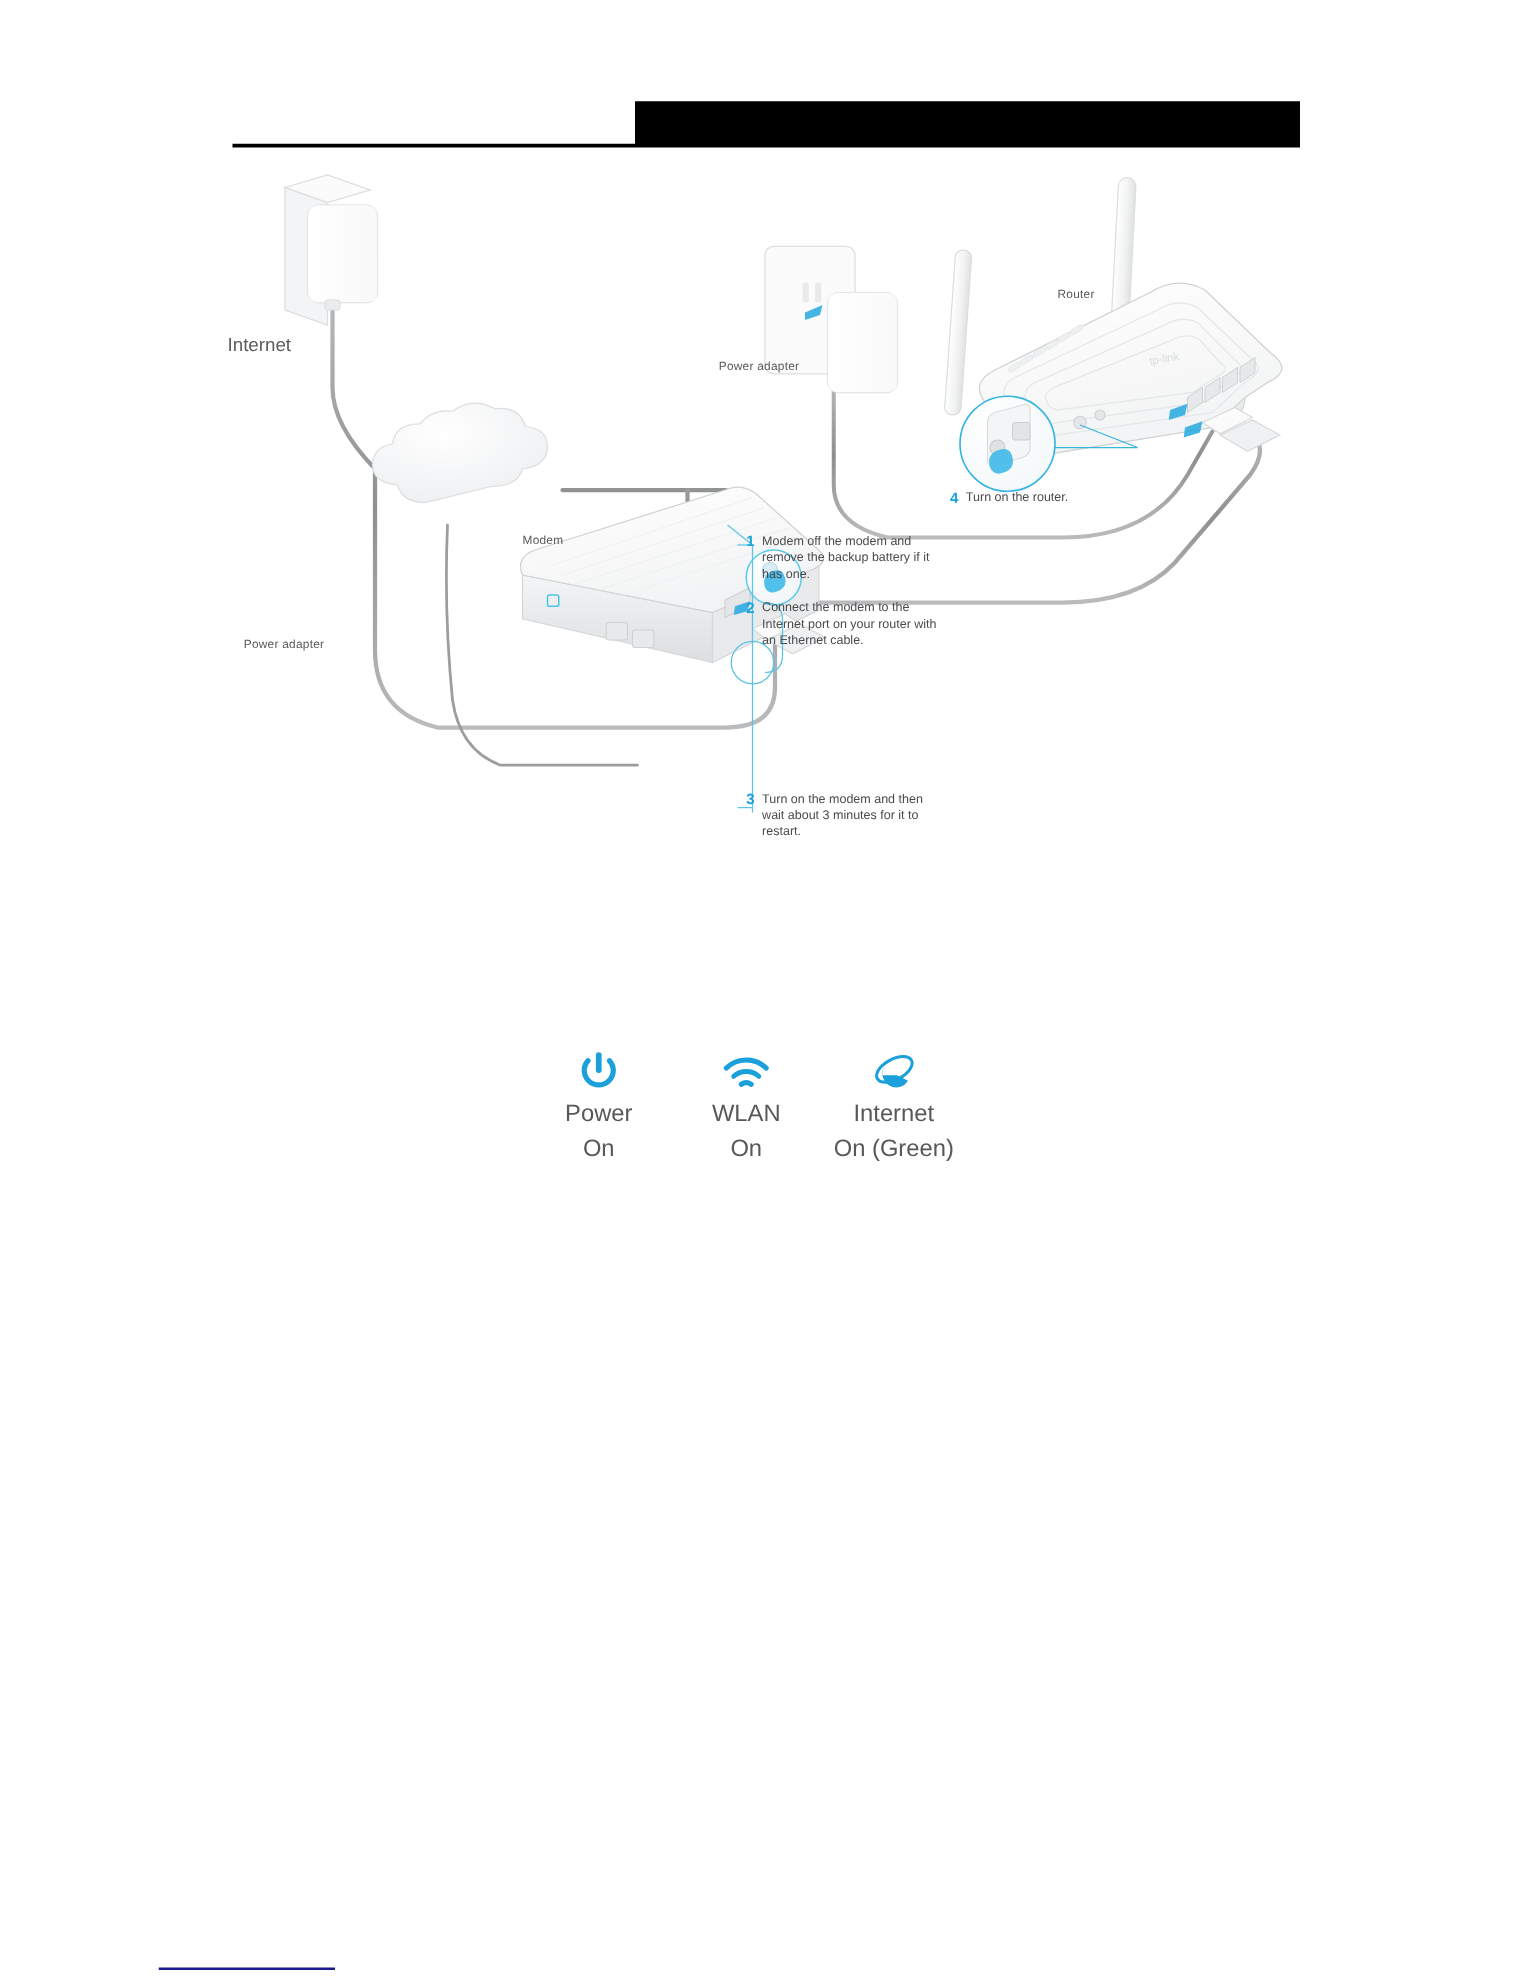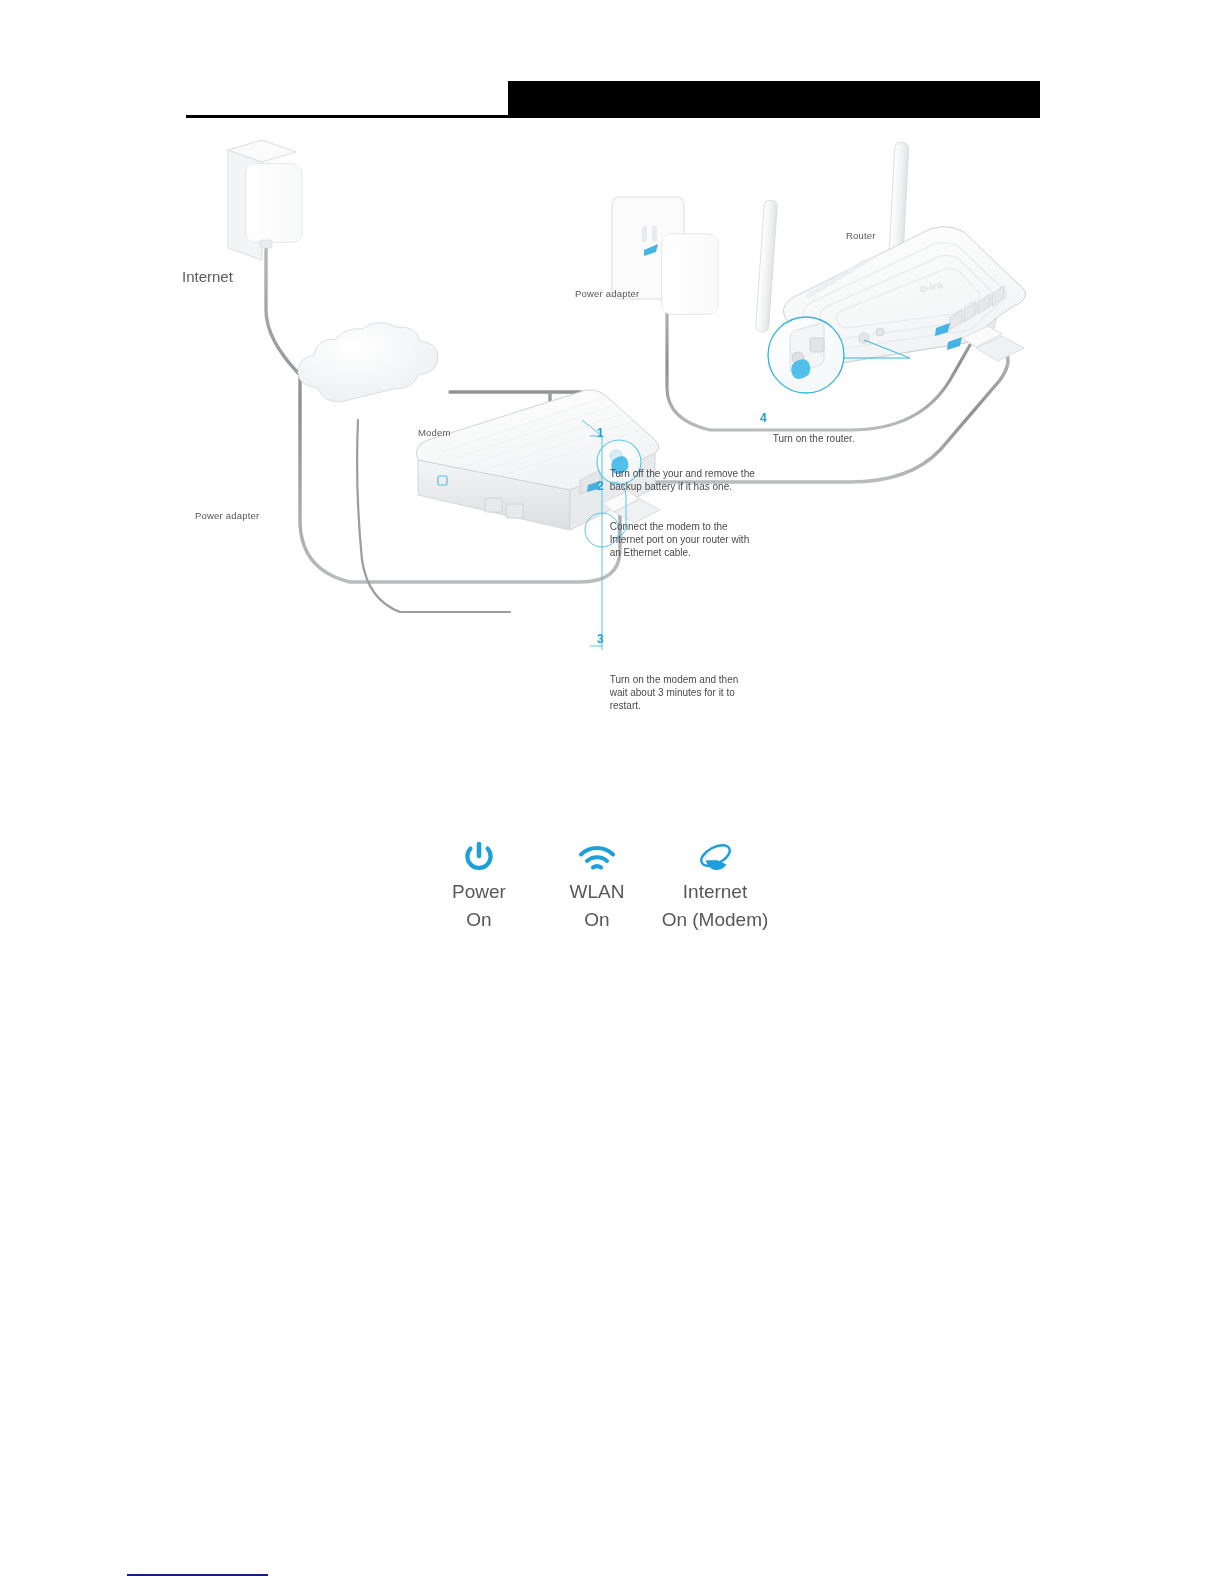--- a/index.html
+++ b/index.html
@@ -89,21 +89,20 @@
     font-weight: bold;
     color: #19a3dc;
     line-height: 13px;
     flex: 0 0 auto;
   }
   .step-text {
     font-family: "Liberation Sans", sans-serif;
     font-size: 10px;
     line-height: 13px;
     color: #4b4b4d;
-    margin-top: 40px;
   }
   .step-inline {
     position: absolute;
     display: flex;
     align-items: center;
     gap: 6px;
   }
   .step-inline .step-text { white-space: nowrap; }
 
   
@@ -319,21 +318,21 @@
     <div class="dg-label" style="left:268px; top:297px;">Modem</div>
 
     <div class="dg-label" style="left:660px; top:100px;margin-left:36px;">Router</div>
 
     <div class="dg-label" style="left:45px; top:380px;">Power adapter</div>
 
     <div class="dg-label" style="left:425px; top:158px;">Power adapter</div>
 
     <div class="step" style="left:447px; top:297px;">
       <span class="step-num">1</span>
-      <span class="step-text">Turn off the your and remove the backup battery if it has one.</span>
+      <span class="step-text">Modem off the modem and remove the backup battery if it has one.</span>
     </div>
 
     <div class="step" style="left:447px; top:350px;">
       <span class="step-num">2</span>
       <span class="step-text">Connect the modem to the Internet port on your router with an Ethernet cable.</span>
     </div>
 
     <div class="step" style="left:447px; top:503px;">
       <span class="step-num">3</span>
       <span class="step-text">Turn on the modem and then wait about 3 minutes for it to restart.</span>
@@ -374,20 +373,20 @@
     <div class="led-item">
       <div class="led-icon">
         <svg width="36" height="34" viewBox="0 0 36 34" aria-hidden="true">
 
           <path d="M20 7 a11 11 0 1 0 9.4 16.6 L20.5 19.2 L8.8 19.2 a11 11 0 0 1 11.2 -12.2 Z" fill="#1ba0dc"></path>
 
           <ellipse cx="18.5" cy="14.5" rx="15.5" ry="8.2" transform="rotate(-28 18.5 14.5)" fill="none" stroke="#1ba0dc" stroke-width="2.4"></ellipse>
         </svg>
       </div>
       <div class="led-name">Internet</div>
-      <div class="led-state">On (Modem)</div>
+      <div class="led-state">On (Green)</div>
     </div>
 
   </div>
 
   <div class="footer-rule"></div>
 
 </div>
 
 </body></html>

